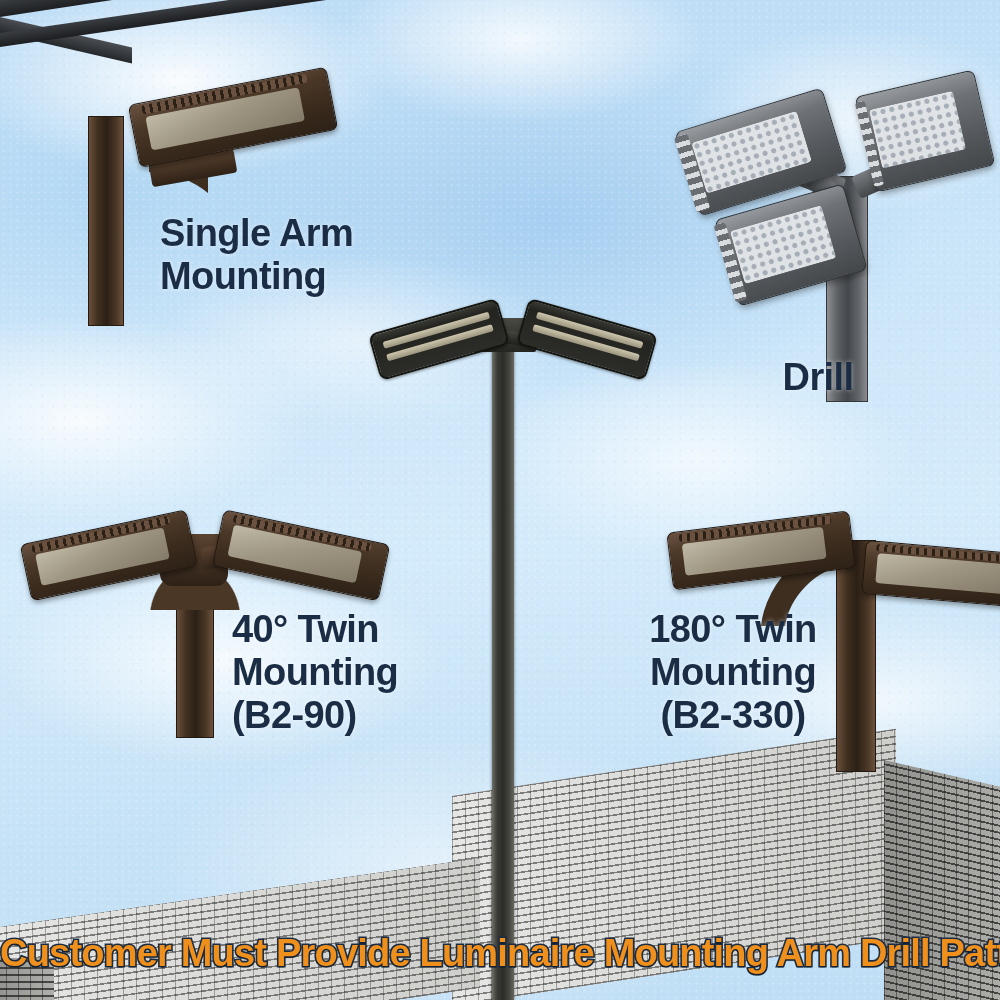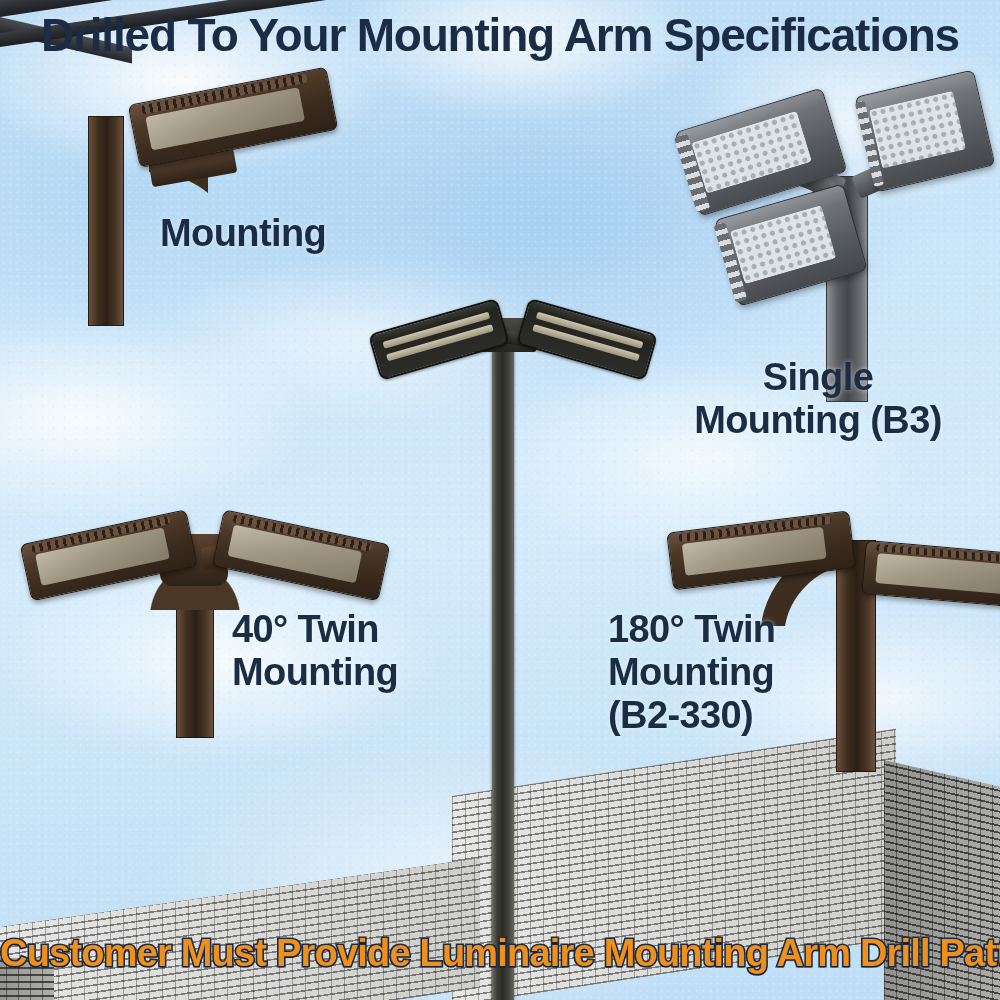--- a/index.html
+++ b/index.html
@@ -184,21 +184,21 @@
     transform:scaleX(1.0);
   }
   .label{
     position:absolute;font-weight:700;color:#1b2d44;
     font-size:38px;line-height:1.13;letter-spacing:-0.6px;
     text-shadow:0 0 5px rgba(255,255,255,.55);
   }
   #label-b1{left:160px;top:212px;width:250px;text-align:left;}
   #label-b3{left:640px;top:356px;width:356px;text-align:center;}
   #label-b290{left:232px;top:608px;width:230px;text-align:left;}
-  #label-b2180{left:608px;top:608px;width:250px;}
+  #label-b2180{left:608px;top:608px;width:250px;text-align:center;}
 
   #bottom-banner{
     position:absolute;left:0;top:932px;width:1000px;text-align:center;
     font-size:38px;font-weight:700;color:#f0901c;
     letter-spacing:-0.8px;white-space:nowrap;
     -webkit-text-stroke:3.2px #1b2d44;
     paint-order:stroke fill;
     text-shadow:0 2px 0 rgba(0,0,0,.25);
   }
 </style>
@@ -275,34 +275,34 @@
   </div>
   <div class="glum" id="b3-lum-r">
     <div class="gtab"></div>
     <div class="gled"></div>
   </div>
   <div class="glum" id="b3-lum-d">
     <div class="gtab"></div>
     <div class="gled"></div>
   </div>
 
-  <div id="title">Drilled To Your Mounting Arm Specifications</div>
 
   <div class="label" id="label-b1">
+    <div>Single Arm</div>
     <div>Mounting</div>
   </div>
 
   <div class="label" id="label-b3">
-    <div>Single</div>
-    <div>Mounting (B3)</div>
+    <div>Drill</div>
   </div>
 
   <div class="label" id="label-b290">
     <div>40° Twin</div>
     <div>Mounting</div>
+    <div>(B2-90)</div>
   </div>
 
   <div class="label" id="label-b2180">
     <div>180° Twin</div>
     <div>Mounting</div>
     <div>(B2-330)</div>
   </div>
 
   <div id="bottom-banner">Customer Must Provide Luminaire Mounting Arm Drill Pattern</div>
 

